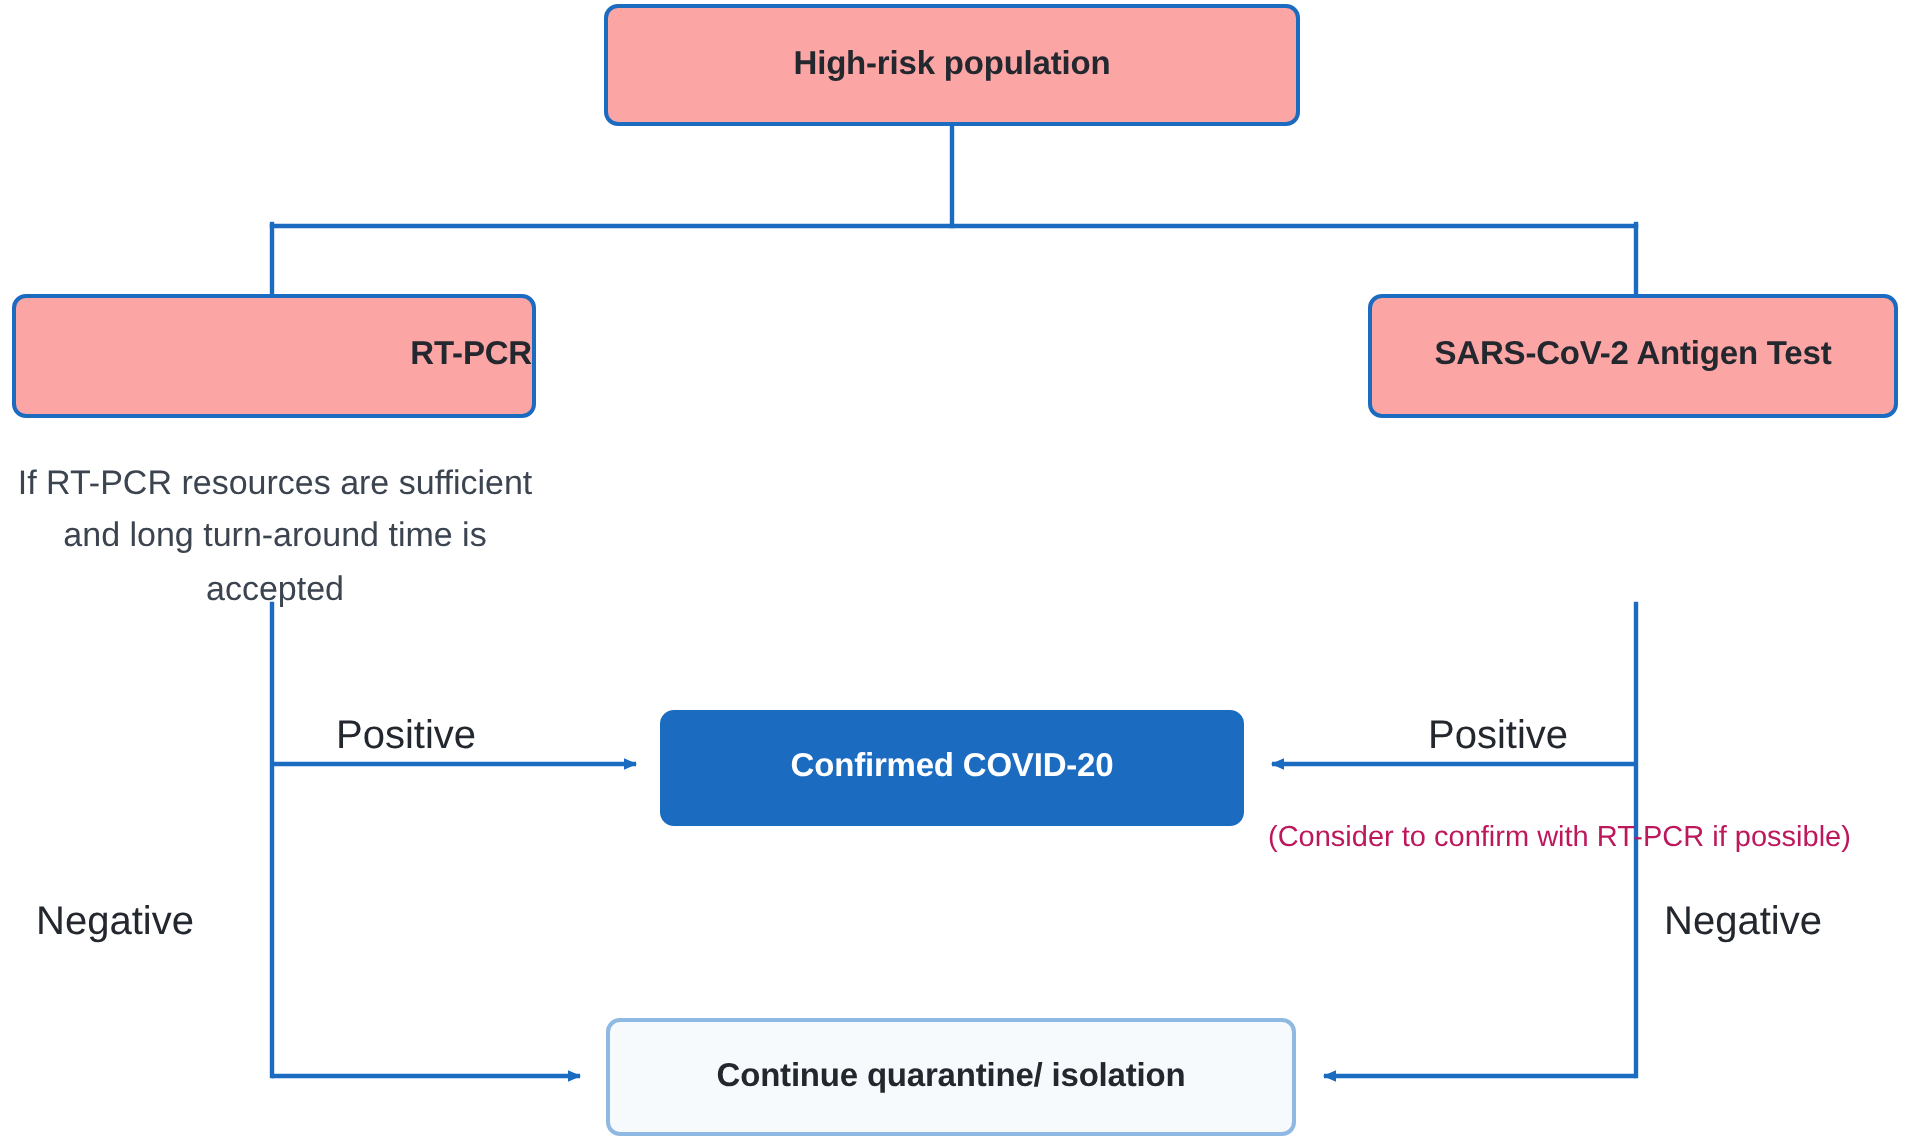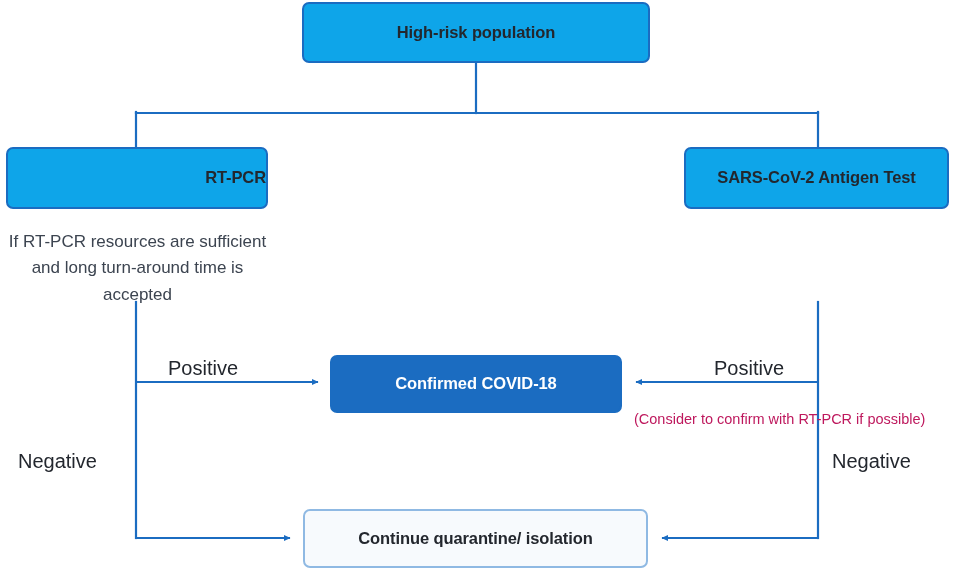--- a/index.html
+++ b/index.html
@@ -26,21 +26,21 @@
   .node {
     position: absolute;
     box-sizing: border-box;
     display: flex;
     align-items: center;
     justify-content: center;
     text-align: center;
     border-radius: 7px;
   }
   .node-outline {
-    background: #0ea5e9;
+    background: #fca5a5;
     border: 2px solid #1b6cc1;
   }
   .node-filled {
     background: #1b6cc1;
     border: 2px solid #1b6cc1;
   }
   .node-soft {
     background: #f7fafd;
     border: 2px solid #8fb9e3;
   }
@@ -140,21 +140,21 @@
 
   <div class="node node-outline" id="node-rtpcr">
     <span class="node-title">RT-PCR</span>
   </div>
 
   <div class="node node-outline" id="node-antigen">
     <span class="node-title">SARS-CoV-2 Antigen Test</span>
   </div>
 
   <div class="node node-filled" id="node-confirmed">
-    <span class="node-title">Confirmed COVID-18</span>
+    <span class="node-title">Confirmed COVID-20</span>
   </div>
 
   <div class="node node-soft" id="node-continue">
     <span class="node-title">Continue quarantine/ isolation</span>
   </div>
 
   <div class="caption" id="caption-left">If RT-PCR resources are sufficient and long turn-around time is accepted</div>
 
 
   <div class="edge-label" id="label-positive-left">Positive</div>

